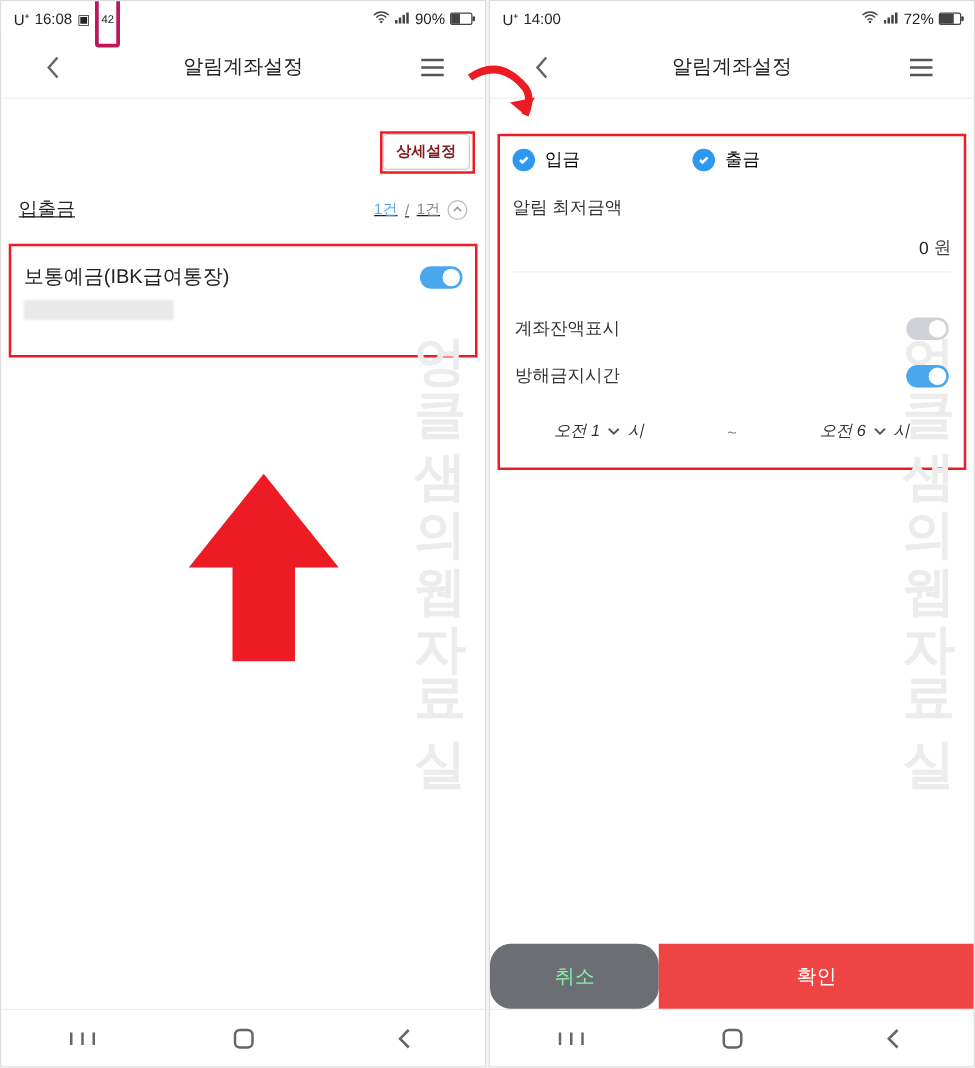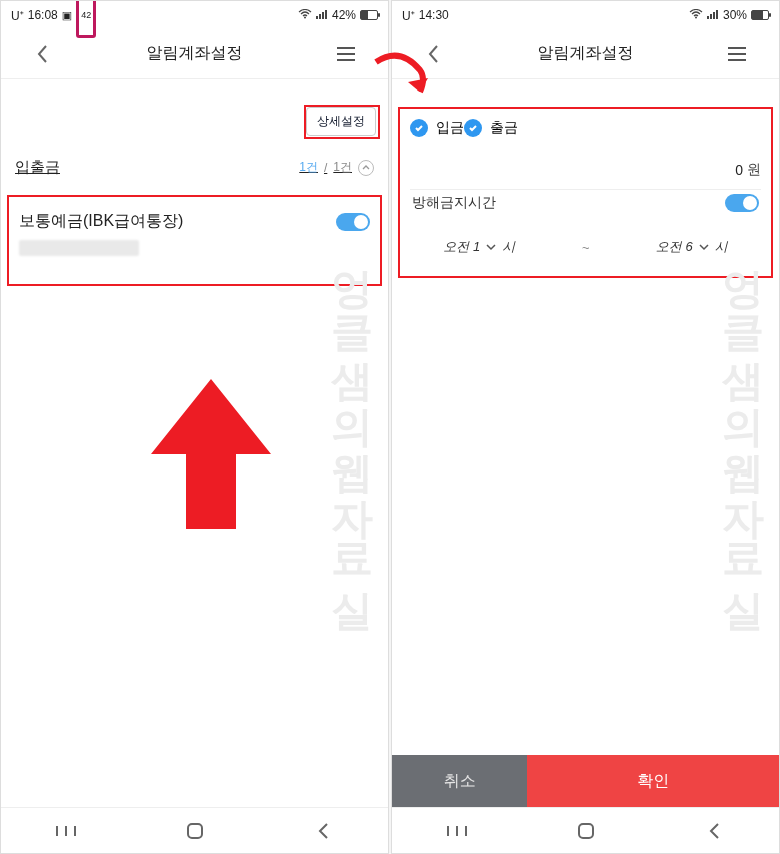--- a/index.html
+++ b/index.html
@@ -35,51 +35,51 @@
     height: 50px; display: flex; align-items: center; justify-content: space-between;
     padding: 0 30px; border-bottom: 1px solid #eee;
   }
   .header .title { font-size: 16px; color: #222; flex: 1; text-align: center; }
   .back-ico, .menu-ico { width: 24px; height: 24px; display: flex; align-items: center; justify-content: center; }
   .hamburger { display: flex; flex-direction: column; gap: 4px; }
   .hamburger span { display: block; width: 18px; height: 2px; background: #555; }
   
   .content { flex: 1; padding: 0; position: relative; }
   .detail-btn-wrap { text-align: right; padding: 28px 12px 10px; }
-  .detail-btn { font-size: 12px; color: #0f172a; border: 1px solid #ccc; background: #fff; border-radius: 4px; padding: 5px 10px; }
+  .detail-btn { font-size: 12px; color: #7f1d1d; border: 1px solid #ccc; background: #fff; border-radius: 4px; padding: 5px 10px; font-weight: bold; }
   .section-row { display:flex; align-items:center; justify-content:space-between; padding: 12px 14px; font-size: 15px; color:#222;text-decoration:underline; }
   .section-row .cnt { font-size: 12px; color: #888; display:flex; align-items:center; gap:6px;}
   .cnt .hl { color:#55a9f0; }
   .chev-circle { width:16px; height:16px; border:1px solid #bbb; border-radius:50%; display:inline-flex; align-items:center; justify-content:center; }
   .chev-circle svg { display:block; }
   .account-card { border:2px solid #ed1c24; margin: 6px 6px 0; padding: 14px 10px 28px; }
   .account-card .row1 { display:flex; align-items:center; justify-content:space-between; }
   .account-card .acct-name { font-size:16px; color:#222; }
   .redacted { margin-top:8px; width:120px; height:16px; background:#e9e9e9; border-radius:2px; filter: blur(1px); }
   
   .toggle { width:34px; height:18px; border-radius:9px; background:#cfd3d7; position:relative; }
   .toggle .knob { width:14px; height:14px; background:#fff; border-radius:50%; position:absolute; top:2px; left:2px; transition:none; }
   .toggle.on { background:#4aa7ee; }
   .toggle.on .knob { left:18px; }
   
   .detail-box { border: 2px solid #ed1c24; margin: 28px 6px 0 6px; padding: 10px 10px 16px; }
   .label { font-size: 14px; color:#333; margin-bottom: 10px; }
-  .checks { display:flex; margin-bottom: 20px; }
+  .checks { display:flex; gap: 90px; margin-bottom: 20px; }
   .chk { display:flex; align-items:center; gap:8px; font-size:14px; }
   .chk .circle { width:18px; height:18px; border-radius:50%; background:#2e97f0; display:flex; align-items:center; justify-content:center; }
   .amount-row { display:flex; align-items:center; justify-content:flex-end; padding: 4px 0 10px; border-bottom:1px solid #eee; font-size:14px; color:#444; gap:4px;}
   .amount-row .num { color:#222; }
   .opt { display:flex; align-items:center; justify-content:space-between; padding: 16px 2px; font-size:14px; color:#333;}
   .time-row { display:flex; align-items:center; justify-content:space-around; padding: 10px 0 4px; font-size:13px; color:#333;font-style:italic; }
   .time-row .sep { color:#888; }
   .drop { display:flex; align-items:center; gap:6px; }
   
   .footer-btns { display:flex; height: 52px; margin-top:auto; }
   .footer-btns .btn { flex:1; display:flex; align-items:center; justify-content:center; font-size:16px; }
-  .btn.cancel { background:#6b6e73; color:#e5e5e5; flex:0 0 35%; }
+  .btn.cancel { background:#6b6e73; color:#86efac; flex:0 0 35%;border-radius:17px; }
   .btn.confirm { background:#ef4444; color:#fff; }
   
   .navbar { height: 46px; display:flex; align-items:center; justify-content:space-around; border-top: 1px solid #eee; }
   .nav-ico { width:22px; height:22px; display:flex; align-items:center; justify-content:center; }
   
   .watermark { position:absolute; right:8px; top:160px; writing-mode: vertical-rl; font-size:42px; color:#ececec; font-weight:700; letter-spacing: 4px; pointer-events:none; user-select:none; }
   
   .hl-box { position:absolute; border:2px solid #ed1c24; }
   
   .big-arrow { position:absolute; left:150px; top:300px; width:120px; height:170px; pointer-events:none; }
@@ -105,21 +105,21 @@
           </svg>
       </span>
       <span class="sb-icon">
         <svg width="12" height="10" viewBox="0 0 12 10">
             <rect x="0" y="7" width="2" height="3" fill="#444"></rect>
             <rect x="3" y="5" width="2" height="5" fill="#444"></rect>
             <rect x="6" y="3" width="2" height="7" fill="#444"></rect>
             <rect x="9" y="1" width="2" height="9" fill="#444"></rect>
           </svg>
       </span>
-      <span>42%</span>
+      <span>90%</span>
       <span class="batt">
           <span class="fill" style="width:42%"></span>
         </span>
     </div>
   </div>
 
   <div class="header">
     <div class="back-ico">
       <svg width="14" height="20" viewBox="0 0 14 20">
           <polyline points="10,2 3,10 10,18" stroke="#666" stroke-width="2" fill="none"></polyline>
@@ -195,38 +195,38 @@
 
 <svg class="curve-arrow" viewBox="0 0 60 60">
   <path d="M 6 10 Q 30 -6 50 18 Q 56 26 50 40" stroke="#ed1c24" stroke-width="6" fill="none"></path>
   <polygon points="50,40 38,30 58,26" fill="#ed1c24"></polygon>
 </svg>
 
 <div class="phone">
   <div class="statusbar">
     <div class="left">
       <span>U⁺</span>
-      <span>14:30</span>
+      <span>14:00</span>
     </div>
     <div class="right">
       <span class="sb-icon">
         <svg width="14" height="10" viewBox="0 0 14 10">
             <path d="M1 3 Q7 -2 13 3 M3 5 Q7 1 11 5 M5 7 Q7 5 9 7" stroke="#444" stroke-width="1.2" fill="none"></path>
             <circle cx="7" cy="8.5" r="1" fill="#444"></circle>
           </svg>
       </span>
       <span class="sb-icon">
         <svg width="12" height="10" viewBox="0 0 12 10">
             <rect x="0" y="7" width="2" height="3" fill="#444"></rect>
             <rect x="3" y="5" width="2" height="5" fill="#444"></rect>
             <rect x="6" y="3" width="2" height="7" fill="#444"></rect>
             <rect x="9" y="1" width="2" height="9" fill="#444"></rect>
           </svg>
       </span>
-      <span>30%</span>
+      <span>72%</span>
       <span class="batt">
           <span class="fill" style="width:68%"></span>
         </span>
     </div>
   </div>
 
   <div class="header">
     <div class="back-ico">
       <svg width="14" height="20" viewBox="0 0 14 20">
           <polyline points="10,2 3,10 10,18" stroke="#666" stroke-width="2" fill="none"></polyline>
@@ -258,25 +258,32 @@
         <div class="chk">
           <span class="circle">
             <svg width="10" height="10" viewBox="0 0 10 10">
                 <polyline points="2,5 4,7 8,3" stroke="#fff" stroke-width="2" fill="none"></polyline>
               </svg>
           </span>
           <span>출금</span>
         </div>
       </div>
 
+      <div class="label">알림 최저금액</div>
       <div class="amount-row">
         <span class="num">0</span>
         <span>원</span>
       </div>
 
+      <div class="opt" style="margin-top:20px;">
+        <span>계좌잔액표시</span>
+        <span class="toggle">
+            <span class="knob" style="left:18px;"></span>
+          </span>
+      </div>
       <div class="opt" style="padding-top:4px;">
         <span>방해금지시간</span>
         <span class="toggle on">
             <span class="knob"></span>
           </span>
       </div>
 
       <div class="time-row">
         <div class="drop">
           <span>오전 1</span>

